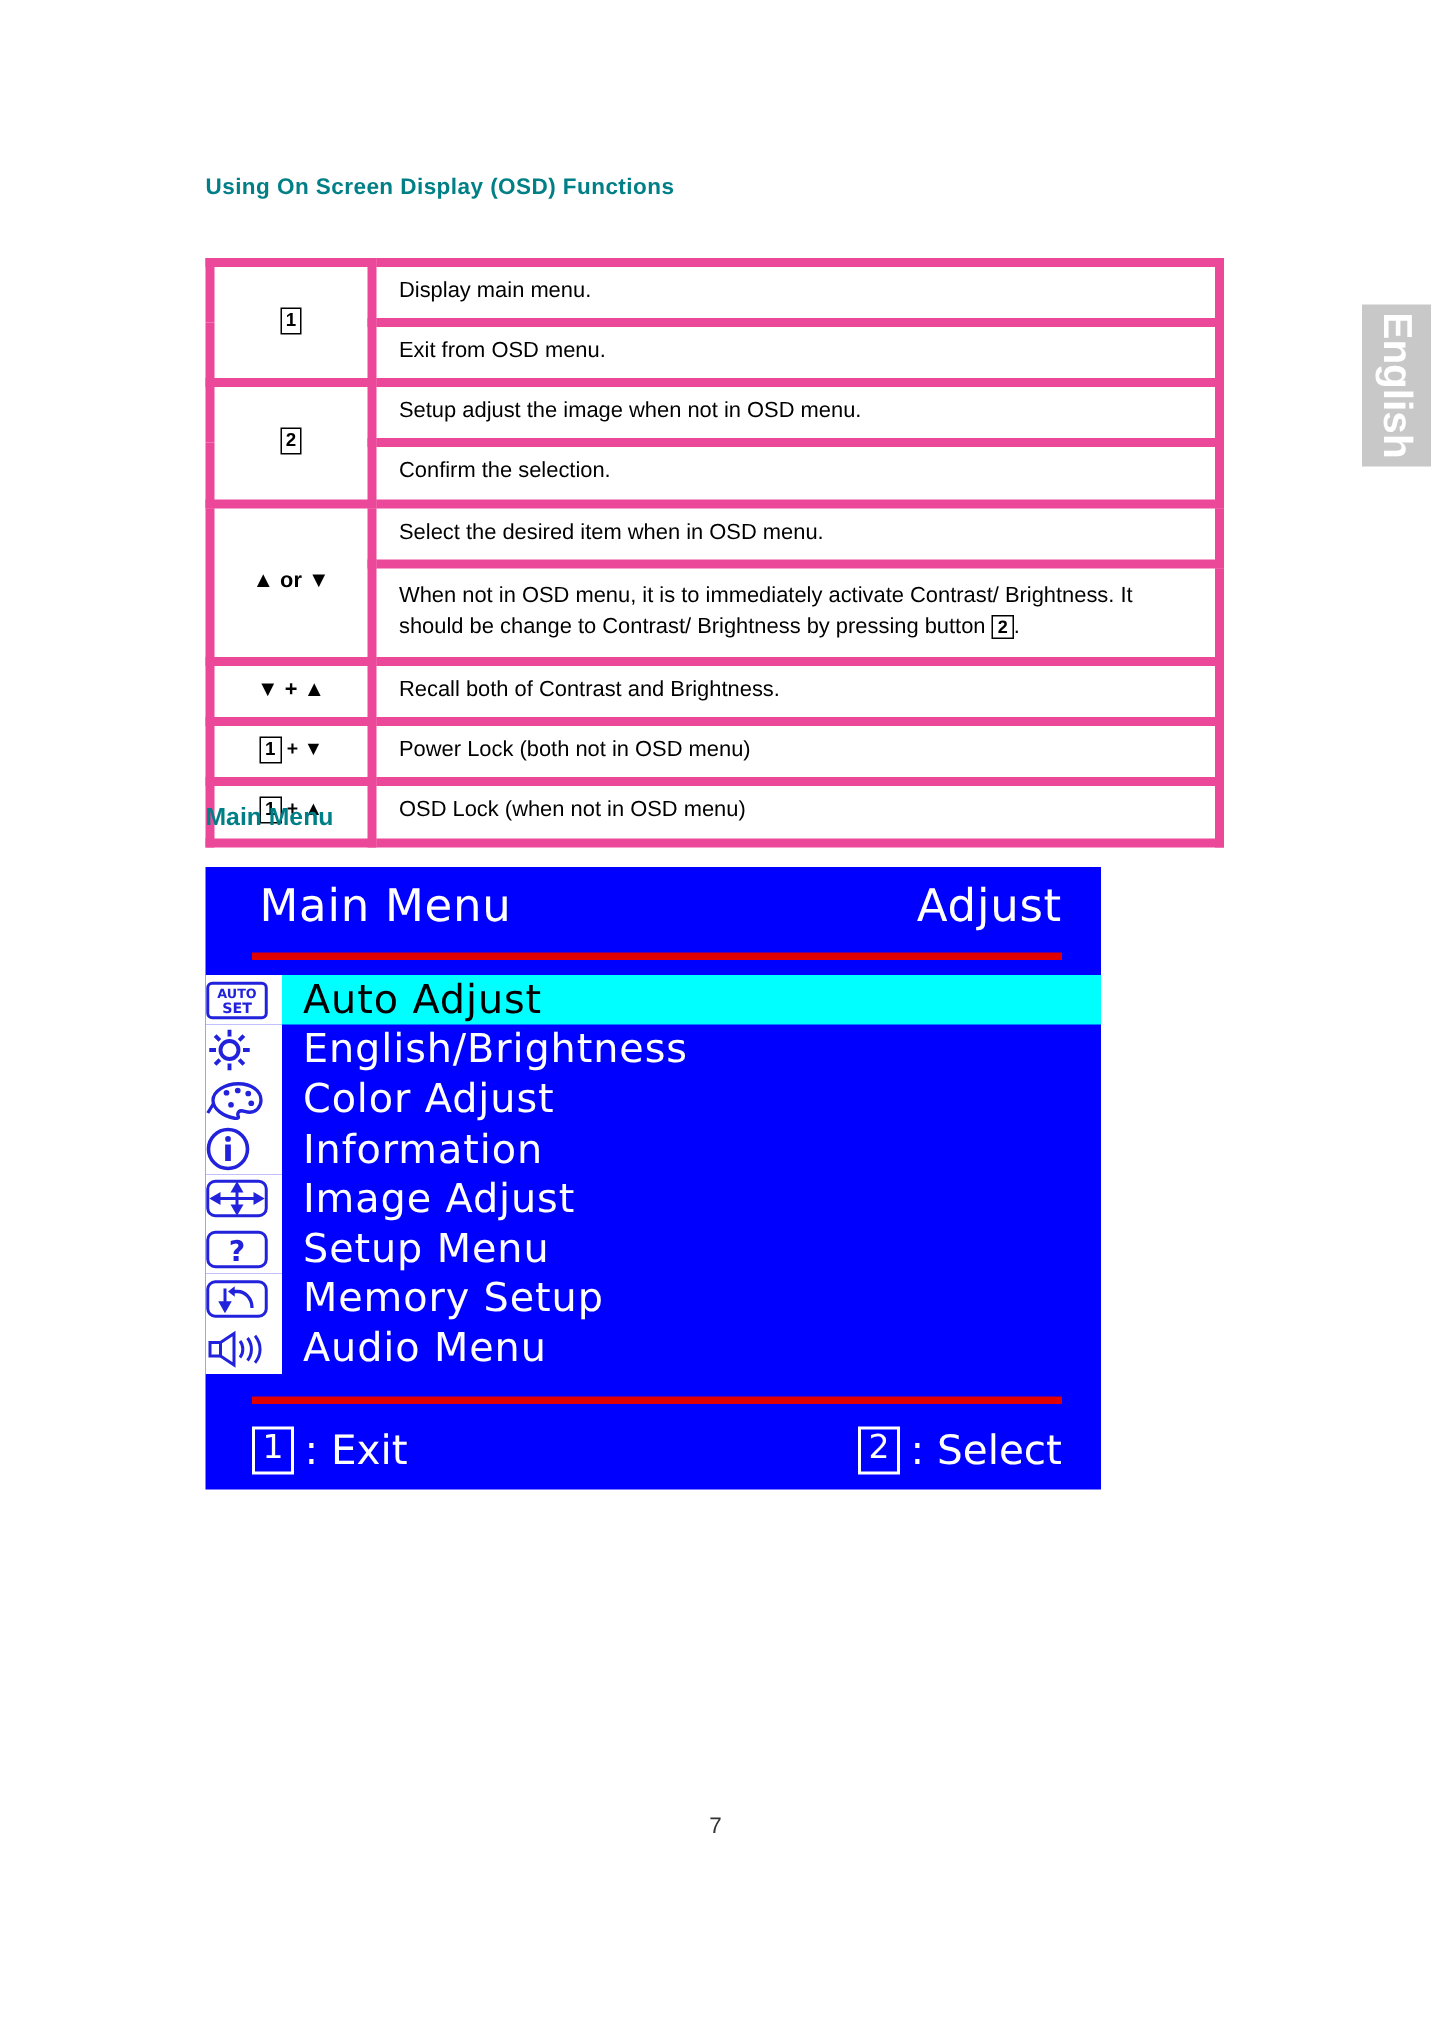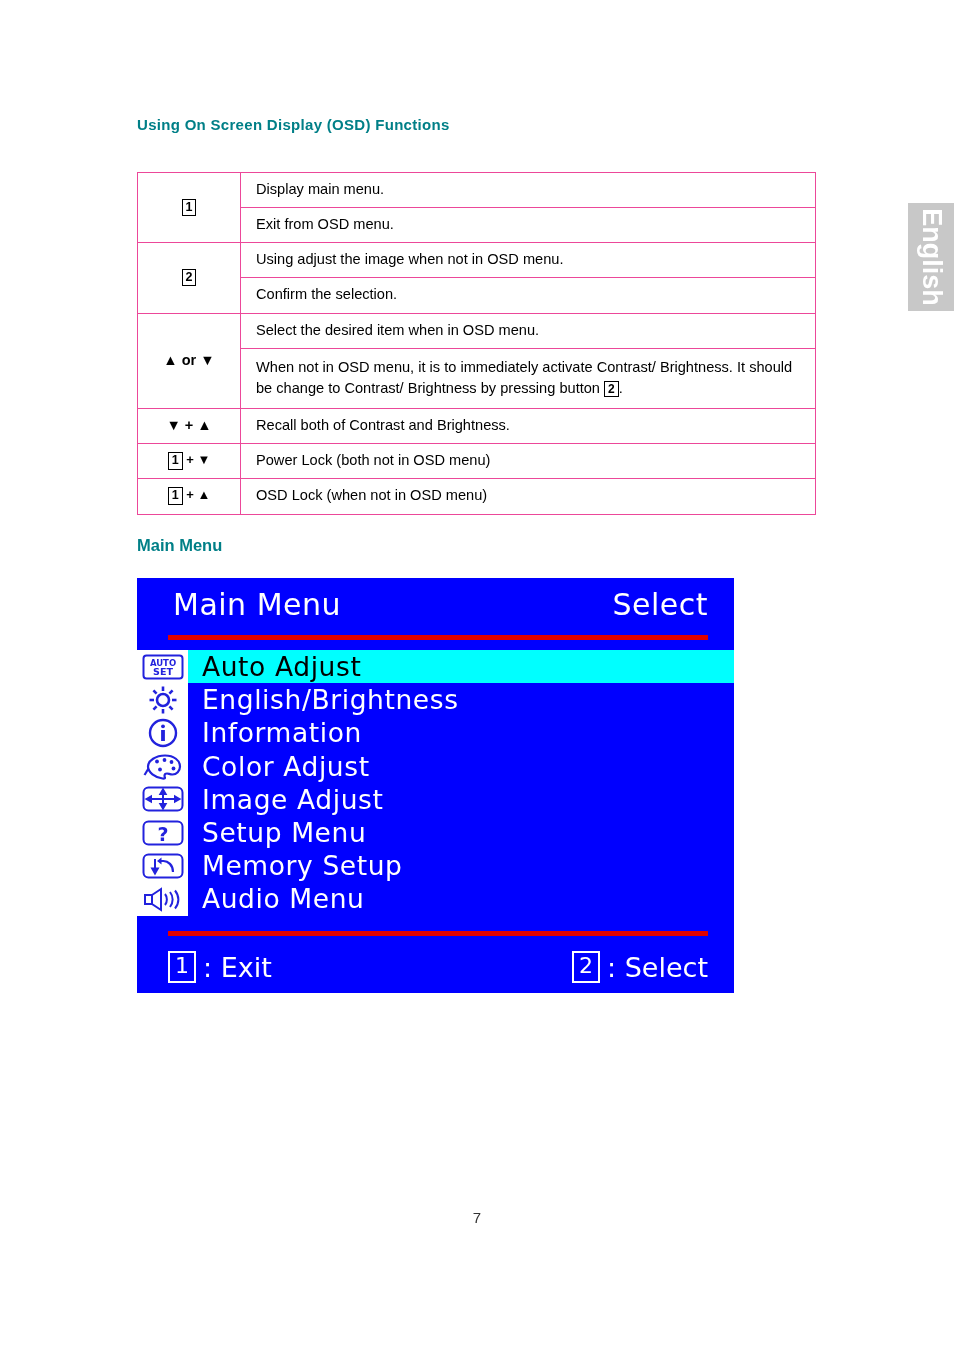--- a/index.html
+++ b/index.html
@@ -51,21 +51,21 @@
   
   .key-table {
     position: absolute;
     left: 137px;
     top: 172px;
     width: 679px;
     border-collapse: collapse;
     table-layout: fixed;
   }
   .key-table td {
-    border: 1px solid #ec4899;
+    border: 6px solid #ec4899;
     font-size: 14.6px;
     padding: 6px 0 7px 0;
     vertical-align: middle;
     line-height: 1.45;
     margin-top: 48px;
   }
   .key-table td.keycell {
     width: 102px;
     text-align: center;
     font-weight: bold;
@@ -165,21 +165,20 @@
   }
   .osd-row .icon-cell {
     position: absolute;
     left: 0;
     top: 0;
     width: 51px;
     height: 33.2px;
     background: #ffffff;
     display: flex;
     align-items: center;
-    justify-content: center;
   }
   .osd-row .label-cell {
     position: absolute;
     left: 51px;
     right: 0;
     top: 0;
     height: 33.2px;
     display: flex;
     align-items: center;
     padding-left: 14px;
@@ -260,21 +259,21 @@
       </td>
       <td class="desccell">Display main menu.</td>
     </tr>
     <tr>
       <td class="desccell">Exit from OSD menu.</td>
     </tr>
     <tr>
       <td class="keycell" rowspan="2">
         <span class="btnbox">2</span>
       </td>
-      <td class="desccell">Using adjust the image when not in OSD menu.</td>
+      <td class="desccell">Setup adjust the image when not in OSD menu.</td>
     </tr>
     <tr>
       <td class="desccell">Confirm the selection.</td>
     </tr>
     <tr>
       <td class="keycell" rowspan="2">▲ or ▼</td>
       <td class="desccell">Select the desired item when in OSD menu.</td>
     </tr>
     <tr>
       <td class="desccell multi"><span>When not in OSD menu, it is to immediately activate Contrast/ Brightness. It should be change to Contrast/ Brightness by pressing button </span><span class="btnbox inline-sm">2</span><span>.</span></td>
@@ -293,21 +292,21 @@
     </tr>
   </tbody>
 </table>
 
 <div class="sub-heading">Main Menu</div>
 
 <div class="osd">
 
   <div class="osd-header">
     <div class="osd-title">Main Menu</div>
-    <div class="osd-source">Select</div>
+    <div class="osd-source">Adjust</div>
     <div class="osd-rule top"></div>
   </div>
 
   <div class="osd-items">
 
     <div class="osd-row selected">
       <div class="icon-cell">
         <svg class="icon-svg" width="42" height="26" viewBox="0 0 42 26" aria-hidden="true">
           <rect x="1.5" y="1.5" width="39" height="23" rx="3" ry="3" fill="#ffffff" stroke="#2222dd" stroke-width="2"></rect>
           <text x="21" y="11.5" font-family="DejaVu Sans, sans-serif" font-size="8.5" font-weight="bold" fill="#2222dd" text-anchor="middle">AUTO</text>
@@ -331,42 +330,42 @@
             <line x1="25.6" y1="5.4" x2="22.4" y2="8.6"></line>
             <line x1="9.6" y1="21.4" x2="6.4" y2="24.6"></line>
           </g>
         </svg>
       </div>
       <div class="label-cell">English/Brightness</div>
     </div>
 
     <div class="osd-row">
       <div class="icon-cell">
-        <svg class="icon-svg" width="30" height="30" viewBox="0 0 30 30" aria-hidden="true">
-          <circle cx="15" cy="15" r="13" fill="none" stroke="#2222dd" stroke-width="2.4"></circle>
-          <circle cx="15" cy="8.3" r="1.9" fill="#2222dd"></circle>
-          <rect x="13.1" y="12" width="3.8" height="11" fill="#2222dd"></rect>
-        </svg>
-      </div>
-      <div class="label-cell">Information</div>
-    </div>
-
-    <div class="osd-row">
-      <div class="icon-cell">
         <svg class="icon-svg" width="40" height="28" viewBox="0 0 40 28" aria-hidden="true">
           <path d="M22 3.5 C31 3.5 37 8.5 37 14.5 C37 19 33.5 22.5 29.5 22.5 C27 22.5 25.5 21.5 24 21.5 C22.5 21.5 21.5 22.5 21.5 23.8 C21.5 24.8 22 25.2 22 25.8 C22 26.5 21 26.8 19.5 26.5 C12 25.2 5 20.5 5 14.5 C5 8.5 13 3.5 22 3.5 Z" fill="none" stroke="#2222dd" stroke-width="2.2"></path>
           <circle cx="14" cy="9.5" r="1.9" fill="#2222dd"></circle>
           <circle cx="21.5" cy="8" r="1.9" fill="#2222dd"></circle>
           <circle cx="28.5" cy="10" r="1.9" fill="#2222dd"></circle>
           <circle cx="30.5" cy="16.5" r="1.9" fill="#2222dd"></circle>
           <circle cx="17" cy="17.5" r="1.9" fill="#2222dd"></circle>
           <line x1="5.5" y1="16.5" x2="1.5" y2="23" stroke="#2222dd" stroke-width="2.2"></line>
         </svg>
       </div>
       <div class="label-cell">Color Adjust</div>
+    </div>
+
+    <div class="osd-row">
+      <div class="icon-cell">
+        <svg class="icon-svg" width="30" height="30" viewBox="0 0 30 30" aria-hidden="true">
+          <circle cx="15" cy="15" r="13" fill="none" stroke="#2222dd" stroke-width="2.4"></circle>
+          <circle cx="15" cy="8.3" r="1.9" fill="#2222dd"></circle>
+          <rect x="13.1" y="12" width="3.8" height="11" fill="#2222dd"></rect>
+        </svg>
+      </div>
+      <div class="label-cell">Information</div>
     </div>
 
     <div class="osd-row">
       <div class="icon-cell">
         <svg class="icon-svg" width="42" height="26" viewBox="0 0 42 26" aria-hidden="true">
           <rect x="1.5" y="1.5" width="39" height="23" rx="5" ry="5" fill="none" stroke="#2222dd" stroke-width="2"></rect>
           <g stroke="#2222dd" stroke-width="2" fill="#2222dd">
             <line x1="7" y1="13" x2="35" y2="13"></line>
             <line x1="21" y1="5" x2="21" y2="21"></line>
             <polygon points="4.5,13 9,10.4 9,15.6"></polygon>

